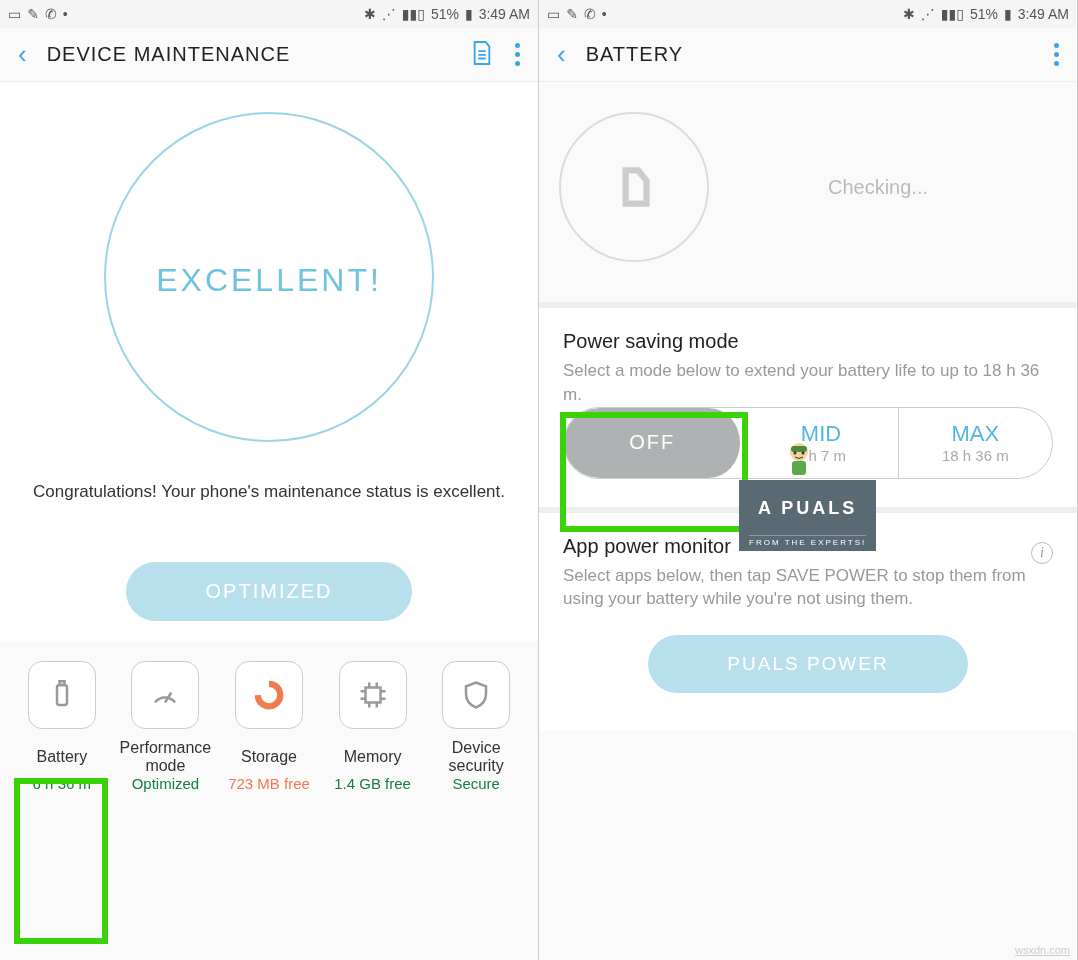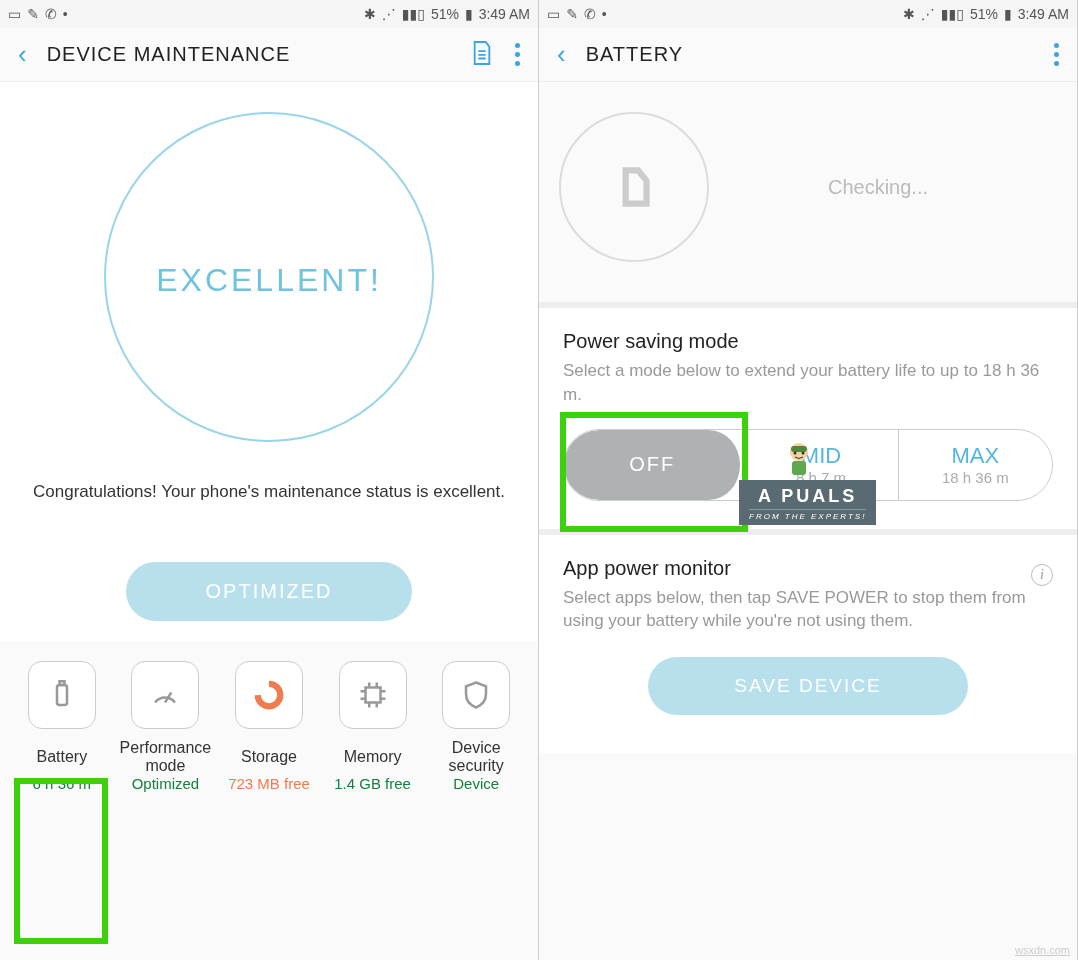--- a/index.html
+++ b/index.html
@@ -136,21 +136,20 @@
   .checking { font-size: 20px; color: #bbb; flex:1; text-align:center; padding-right:30px;}
   .section {
     background: #fff;
     padding: 22px 24px 28px;
     border-bottom: 6px solid #eee;
   }
   .section h3 { font-size: 20px; font-weight: normal; color: #222; margin-bottom: 6px; }
   .section p { font-size: 17px; color: #999; line-height: 1.4; }
   .psm-row {
     display: flex;
-    margin-top: 22px;
     border: 1.5px solid #ccc;
     border-radius: 36px;
     overflow: hidden;
     height: 72px;
     position: relative;
   }
   .psm-cell {
     flex: 1;
     display: flex;
     flex-direction: column;
@@ -196,26 +195,26 @@
     font-size: 11px;
     color: #ccc;
     text-decoration: underline;
   }
   .overlay-logo {
     position: absolute;
     font-family: Arial, sans-serif;
     font-size: 11px;
     background: #5a6a72;
     color: #fff;
-    padding: 6px 10px 4px;
+    padding: 18px 10px 4px;
     letter-spacing: 2px;
     text-align:center;
   }
   .overlay-logo .top { font-size: 18px; letter-spacing: 3px; font-weight:bold; }
-  .overlay-logo .bot { font-size: 8px; letter-spacing: 2px; margin-top:2px; border-top:1px solid #8a9aa2; padding-top:2px;font-style:italic;}
+  .overlay-logo .bot { font-size: 8px; letter-spacing: 2px; margin-top:16px; border-top:1px solid #8a9aa2; padding-top:2px;}
   .overlay-mascot {
     position:absolute; width:40px; height:40px;
   }
 </style>
 </head>
 <body>
 
 <div class="phone">
 
   <div class="statusbar">
@@ -308,21 +307,21 @@
       <div class="lbl">Memory</div>
       <div class="sub">1.4 GB free</div>
     </div>
     <div class="bottom-item">
       <div class="icon-circle">
           <svg viewBox="0 0 24 24">
             <path d="M12 2l8 3v6c0 5-3 9-8 11-5-2-8-6-8-11V5z"></path>
           </svg>
         </div>
       <div class="lbl">Device security</div>
-      <div class="sub">Device</div>
+      <div class="sub">Secure</div>
     </div>
   </div>
 
   <div class="highlight-green" style="left:14px; top:778px; width:94px; height:166px;"></div>
 </div>
 
 <div class="phone">
 
   <div class="statusbar">
     <div class="left">
@@ -379,21 +378,21 @@
       </div>
     </div>
   </div>
 
   <div class="section" style="border-bottom:none;">
     <div class="app-monitor-head">
       <h3 style="flex:1">App power monitor</h3>
       <span class="info-i">i</span>
     </div>
     <p>Select apps below, then tap SAVE POWER to stop them from using your battery while you're not using them.</p>
-    <div class="save-power-btn">SAVE DEVICE</div>
+    <div class="save-power-btn">PUALS POWER</div>
   </div>
 
   <div class="highlight-green" style="left:21px; top:412px; width:188px; height:120px;"></div>
 
   <svg class="overlay-mascot" style="left:240px; top:438px;" viewBox="0 0 40 40">
     <circle cx="20" cy="14" r="9" fill="#f4d29c"></circle>
     <rect x="12" y="8" width="16" height="6" rx="3" fill="#4a8a3a"></rect>
     <circle cx="16" cy="15" r="1.5" fill="#333"></circle>
       <circle cx="24" cy="15" r="1.5" fill="#333"></circle>
     <path d="M16 19q4 3 8 0" stroke="#333" fill="none"></path>

